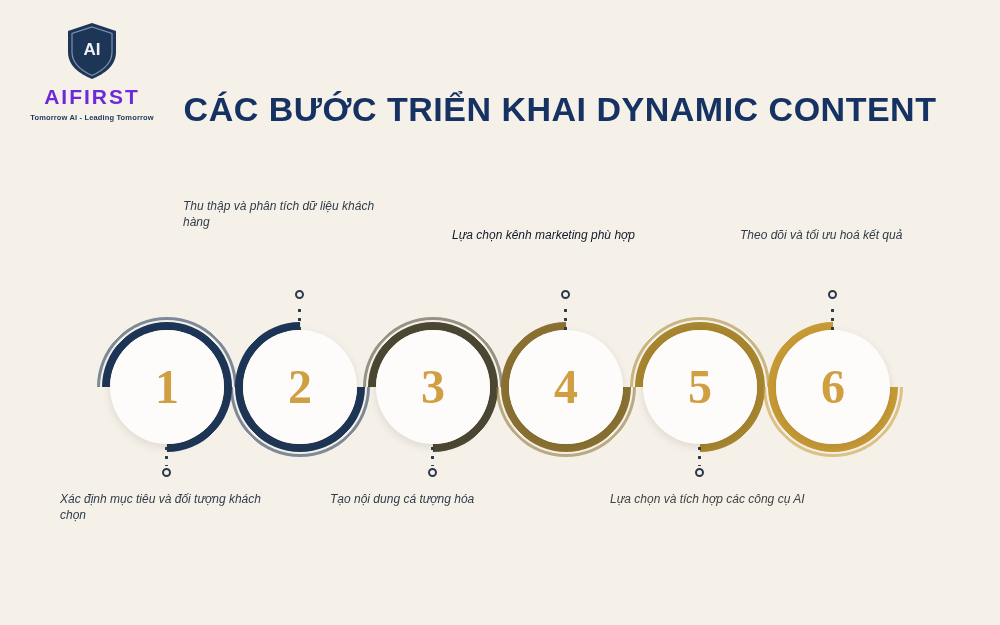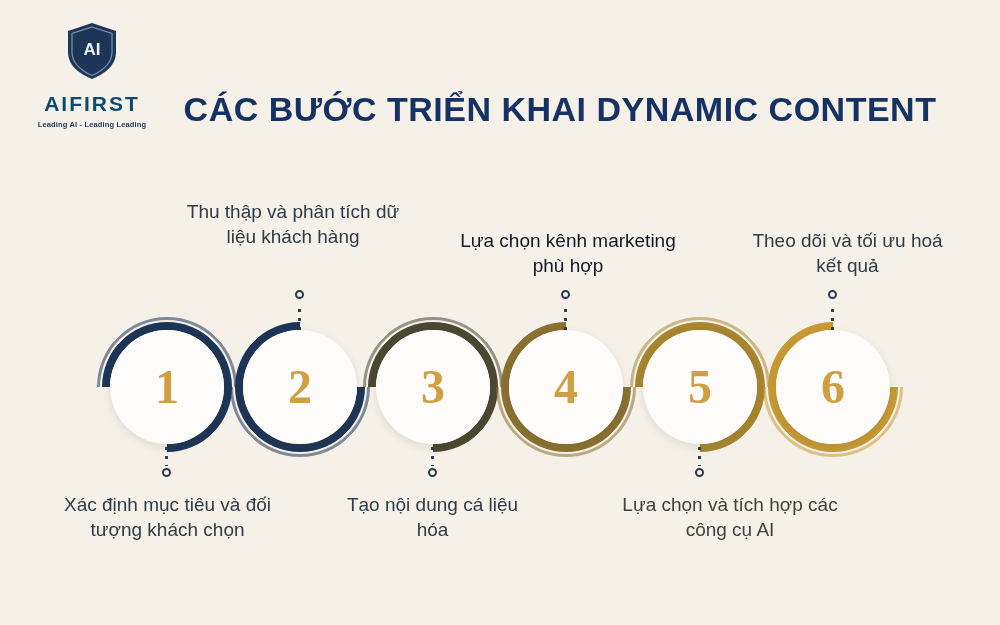--- a/index.html
+++ b/index.html
@@ -19,23 +19,23 @@
   #header {
     position:absolute; left:0; top:0; width:1000px; height:150px;
   }
   #logo {
     position:absolute; left:22px; top:22px;
     width:140px; height:112px;
     display:flex; flex-direction:column; align-items:center;
   }
   #shield-icon { width:52px; height:58px; display:block; }
   #logo-wordmark {
-    margin-top:13px;
+    margin-top:6px;
     font-size:21px; font-weight:700; letter-spacing:2.0px;
-    color:#0c4a6e; line-height:1;
+    color:#6d28d9; line-height:1;
   }
   #logo-tagline {
     margin-top:7px;
     font-size:7.5px; font-weight:700; letter-spacing:0.15px;
     color:#1d3557; line-height:1; white-space:nowrap;
   }
   #page-title {
     position:absolute; left:160px; top:57px; width:800px;
     text-align:center;
     font-size:34px; font-weight:700; letter-spacing:0.5px;
@@ -91,40 +91,41 @@
   }
   .ring {
     position:absolute; left:2px;
     width:9px; height:9px; border-radius:50%;
     border:2.5px solid #2b3a4a; background:#f5f1e9;
   }
 
   
   .caption {
     position:absolute;
-    text-align:center;
-    font-size:19px; line-height:1.32;
+    text-align:left;
+    font-size:12px; line-height:1.32;
     color:#2f3b48;
+    font-style:italic;
   }
 </style>
 </head>
 <body>
 
 <div id="page">
 
   <div id="header">
 
     <div id="logo">
       <svg id="shield-icon" viewBox="0 0 52 58">
         <path d="M26 1 L50 9 V30 C50 44 38 52 26 57 C14 52 2 44 2 30 V9 Z" fill="#1d3557"></path>
         <path d="M26 5 L46 11.5 V30 C46 42 36 49 26 53.5 C16 49 6 42 6 30 V11.5 Z" fill="none" stroke="#7f93ae" stroke-width="1.2"></path>
         <text x="26" y="33" text-anchor="middle" font-family="Liberation Sans, sans-serif" font-size="17" font-weight="700" fill="#eef2f7">AI</text>
       </svg>
       <div id="logo-wordmark">AIFIRST</div>
-      <div id="logo-tagline">Leading AI - Leading Leading</div>
+      <div id="logo-tagline">Tomorrow AI - Leading Tomorrow</div>
     </div>
 
     <h1 id="page-title">CÁC BƯỚC TRIỂN KHAI DYNAMIC CONTENT</h1>
   </div>
 
   <div id="steps">
       <div class="step">
         <div class="connector" style="left: 160px; top: 442px; height: 42px;">
           <div class="dots" style="top: 2px; height: 22px;"></div>
           <div class="ring" style="top: 26px;"></div>
@@ -157,21 +158,21 @@
           <div class="dots" style="top: 2px; height: 22px;"></div>
           <div class="ring" style="top: 26px;"></div>
         </div>
         <div class="node top" style="left: 376px; top: 330px; color: rgb(75, 71, 51);">
           <div class="arc-outer"></div>
           <div class="arc-inner"></div>
           <div class="disc">
             <span class="num">3</span>
           </div>
         </div>
-        <div class="caption" style="left: 330px; width: 205px; top: 492px; color: rgb(47, 59, 72);">Tạo nội dung cá liệu hóa</div>
+        <div class="caption" style="left: 330px; width: 205px; top: 492px; color: rgb(47, 59, 72);">Tạo nội dung cá tượng hóa</div>
       </div>
       <div class="step">
         <div class="connector" style="left: 559px; top: 288px; height: 44px;">
           <div class="dots" style="top: 18px; height: 26px;"></div>
           <div class="ring" style="top: 2px;"></div>
         </div>
         <div class="node bottom" style="left: 509px; top: 330px; color: rgb(138, 113, 50);">
           <div class="arc-outer"></div>
           <div class="arc-inner"></div>
           <div class="disc">

